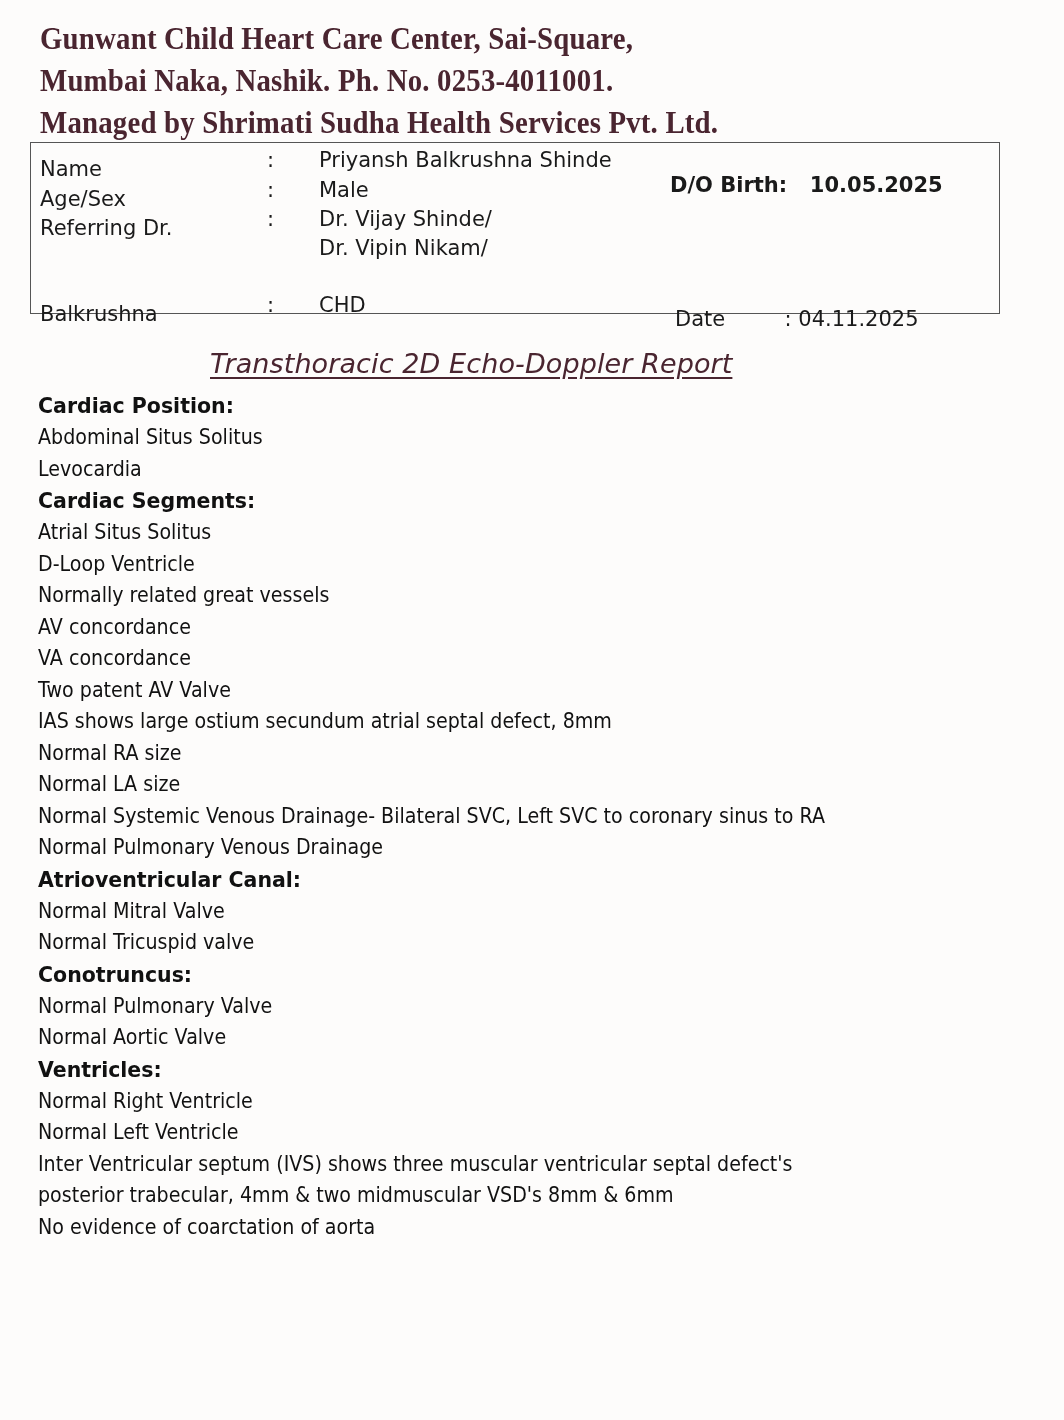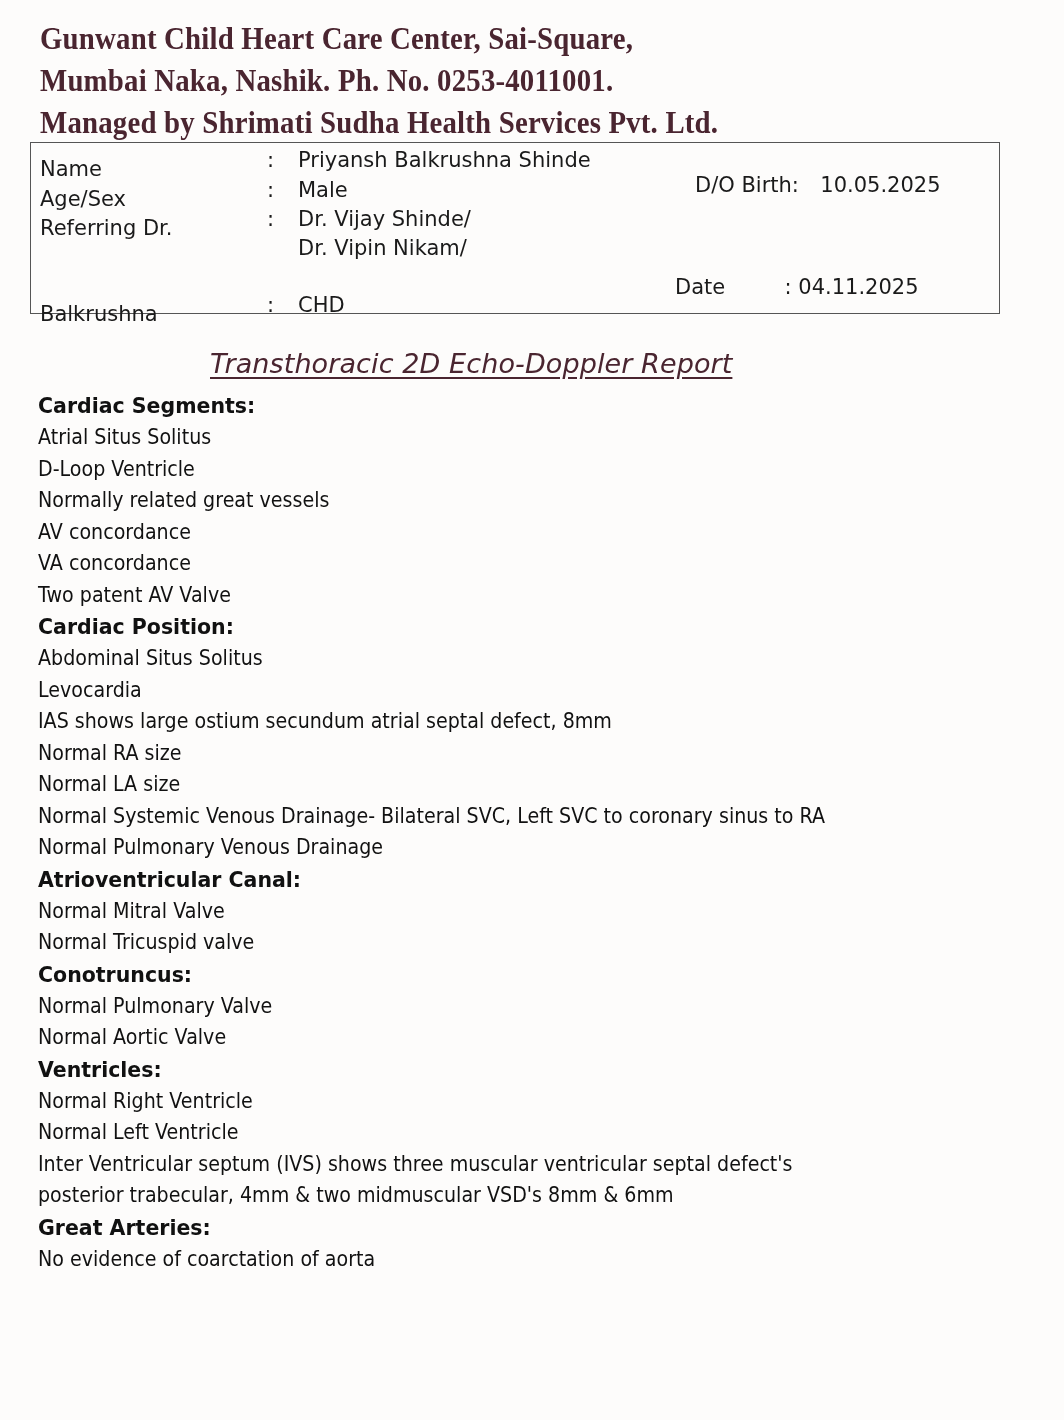--- a/index.html
+++ b/index.html
@@ -37,21 +37,21 @@
       height: 172px;
       border: 1.5px solid #555;
       box-sizing: border-box;
       font-family: "DejaVu Sans", sans-serif;
       font-size: 21px;
       color: #1a1a1a;
     }
     .pb-row { position: absolute; white-space: nowrap; }
     .pb-label { position: absolute; left: 9px; margin-top: 9px; }
     .pb-colon { position: absolute; left: 236px; }
-    .pb-value { position: absolute; left: 267px; }
+    .pb-value { position: absolute; left: 288px; }
 
     .right-field { position: absolute; white-space: nowrap; }
 
     .report-title {
       position: absolute;
       left: 198px;
       top: 348px;
       font-family: "DejaVu Sans", sans-serif;
       font-style: italic;
       font-size: 27px;
@@ -114,48 +114,48 @@
     <span class="pb-value">Dr. Vipin Nikam/</span>
   </div>
   <div class="pb-row" style="top:151px; transform: translateY(-100%);">
   </div>
   <div class="pb-row" style="top:150px;">
     <span class="pb-label">Balkrushna</span>
     <span class="pb-colon">:</span>
     <span class="pb-value">CHD</span>
   </div>
 
-  <div class="right-field" style="left:664px; top:30px;">
+  <div class="right-field" style="left:639px; top:30px;font-weight:bold;">
     <span>D/O Birth:</span>
     <span style="display:inline-block;width:8px;"></span>
     <span>10.05.2025</span>
   </div>
-  <div class="right-field" style="left:644px; top:132px;">
+  <div class="right-field" style="left:644px; top:164px;">
     <span>Date</span>
     <span style="display:inline-block;width:46px;"></span>
     <span>: 04.11.2025</span>
   </div>
 </div>
 
 <div class="report-title">Transthoracic 2D Echo-Doppler Report</div>
 
 <div class="report-body" id="report-body">
     <div>
+      <div class="section-heading">Cardiac Position:</div>
+      <div class="finding">Abdominal Situs Solitus</div>
+      <div class="finding">Levocardia</div>
+    </div>
+    <div>
       <div class="section-heading">Cardiac Segments:</div>
       <div class="finding">Atrial Situs Solitus</div>
       <div class="finding">D-Loop Ventricle</div>
       <div class="finding">Normally related great vessels</div>
       <div class="finding">AV concordance</div>
       <div class="finding">VA concordance</div>
       <div class="finding">Two patent AV Valve</div>
-    </div>
-    <div>
-      <div class="section-heading">Cardiac Position:</div>
-      <div class="finding">Abdominal Situs Solitus</div>
-      <div class="finding">Levocardia</div>
     </div>
     <div>
       <div class="finding">IAS shows large ostium secundum atrial septal defect, 8mm</div>
       <div class="finding">Normal RA size</div>
       <div class="finding">Normal LA size</div>
       <div class="finding">Normal Systemic Venous Drainage- Bilateral SVC, Left SVC to coronary sinus to RA</div>
       <div class="finding">Normal Pulmonary Venous Drainage</div>
     </div>
     <div>
       <div class="section-heading">Atrioventricular Canal:</div>
@@ -168,16 +168,15 @@
       <div class="finding">Normal Aortic Valve</div>
     </div>
     <div>
       <div class="section-heading">Ventricles:</div>
       <div class="finding">Normal Right Ventricle</div>
       <div class="finding">Normal Left Ventricle</div>
       <div class="finding">Inter Ventricular septum (IVS) shows three muscular ventricular septal defect's</div>
       <div class="finding">posterior trabecular, 4mm &amp; two midmuscular VSD's 8mm &amp; 6mm</div>
     </div>
     <div>
-      <div class="section-heading">Great Arteries:</div>
       <div class="finding">No evidence of coarctation of aorta</div>
     </div>
   </div>
 
 </body></html>

